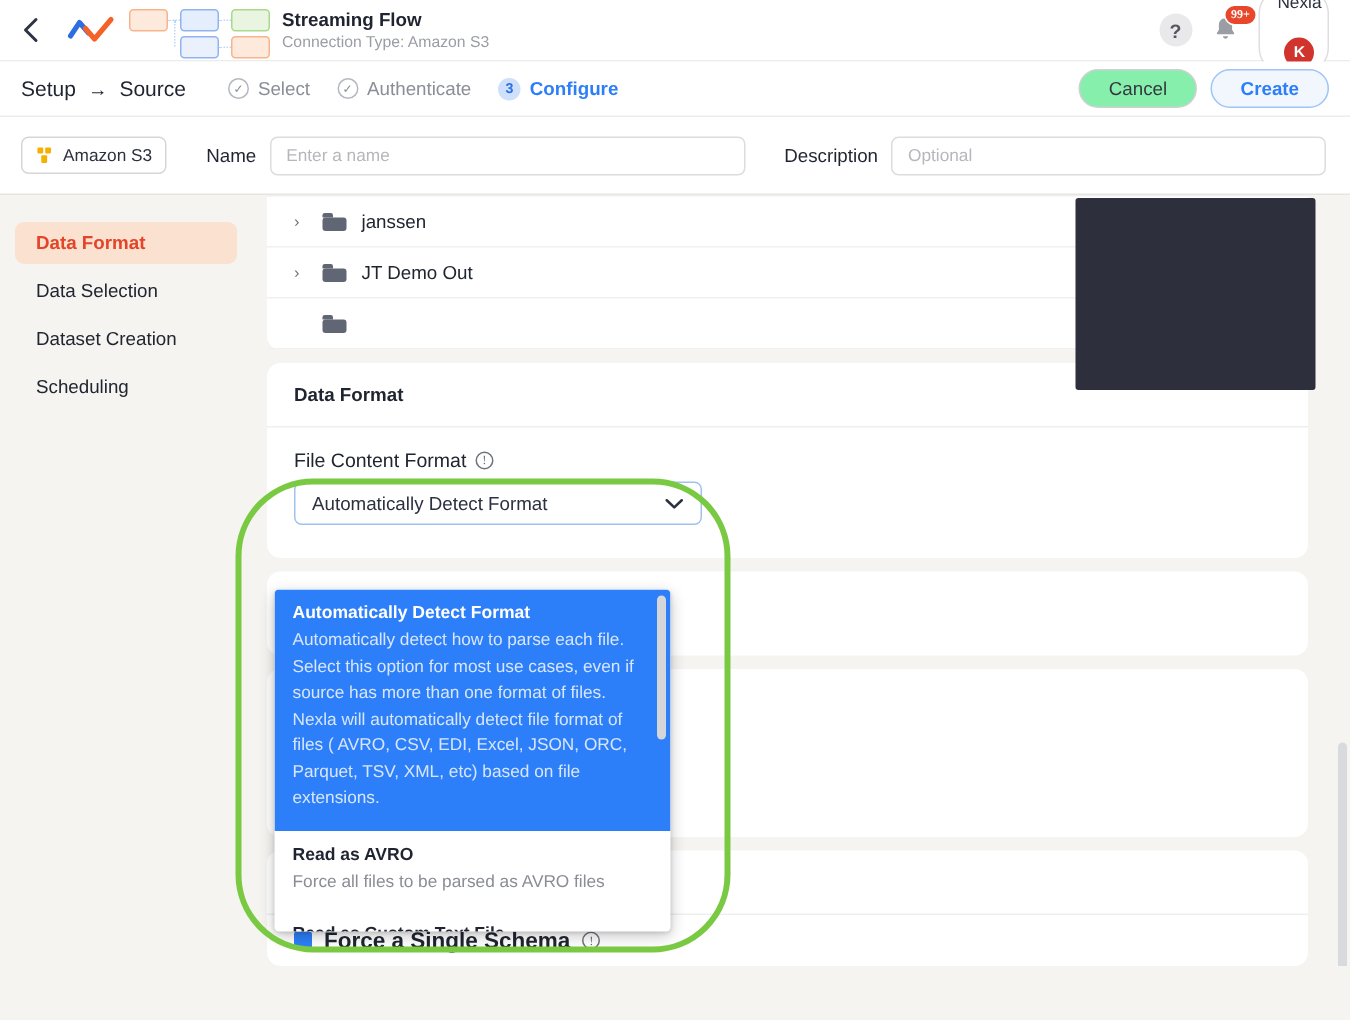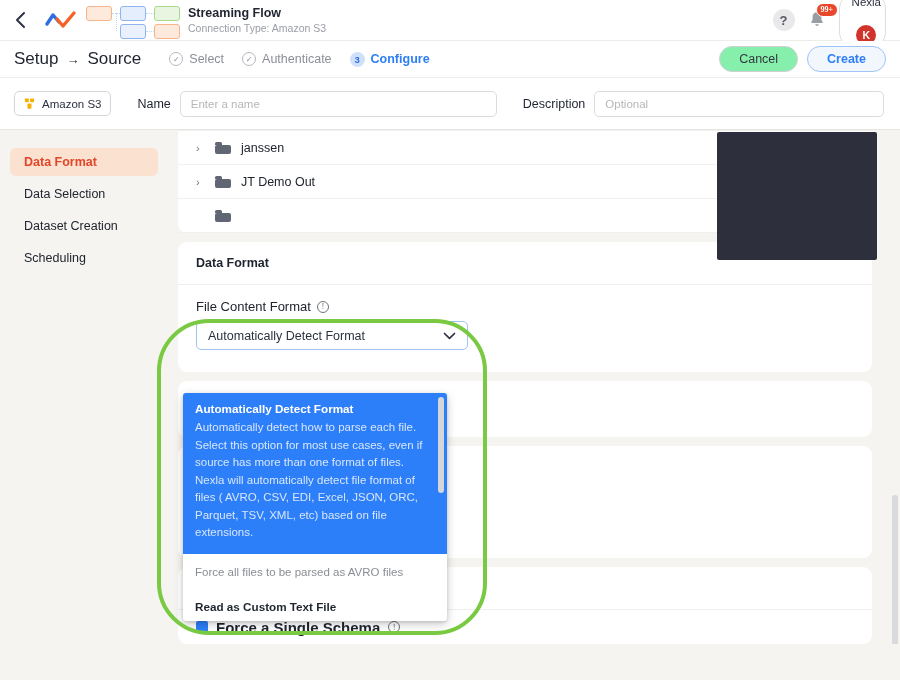--- a/index.html
+++ b/index.html
@@ -64,21 +64,21 @@
     width: 20px; height: 20px; border-radius: 50%; background: #d0342c; color: #fff;
     font-size: 10.5px; font-weight: bold; display:flex; align-items:center; justify-content:center;
   }
 
   
   .stepbar {
     position: absolute; top: 41px; left: 0; width: 900px; height: 37px;
     background: #fff; display: flex; align-items: center; padding: 0 14px;
     border-bottom: 1px solid #ececea;
   }
-  .crumb { font-size: 17px; color: #1f2430; }
+  .crumb { font-size: 14px; color: #1f2430; }
   .crumb-arrow { margin: 0 8px; font-size: 13px; color:#1f2430; }
   .steps { display: flex; align-items: center; gap: 18px; margin-left: 28px; }
   .step { display: flex; align-items: center; gap: 6px; font-size: 12.5px; cursor: pointer; }
   .step-done { color: #8b8e97; }
   .step-check {
     width: 14px; height: 14px; border-radius: 50%; border: 1.3px solid #b5b8c0;
     display:flex; align-items:center; justify-content:center; color:#8b8e97; font-size:8px;
   }
   .step-active { color: #2d7ff9; font-weight: bold; }
   .step-num {
@@ -374,20 +374,21 @@
 
   <div class="preview"></div>
 
   <div class="menu">
     <div class="menu-inner">
       <div class="opt selected">
         <div class="opt-title">Automatically Detect Format</div>
         <div class="opt-desc">Automatically detect how to parse each file. Select this option for most use cases, even if source has more than one format of files. Nexla will automatically detect file format of files ( AVRO, CSV, EDI, Excel, JSON, ORC, Parquet, TSV, XML, etc) based on file extensions.</div>
       </div>
       <div class="opt">
+        <div class="opt-title">Read as AVRO</div>
         <div class="opt-desc">Force all files to be parsed as AVRO files</div>
       </div>
       <div class="opt">
         <div class="opt-title">Read as Custom Text File</div>
 
       </div>
     </div>
     <div class="menu-scroll"></div>
   </div>
 

